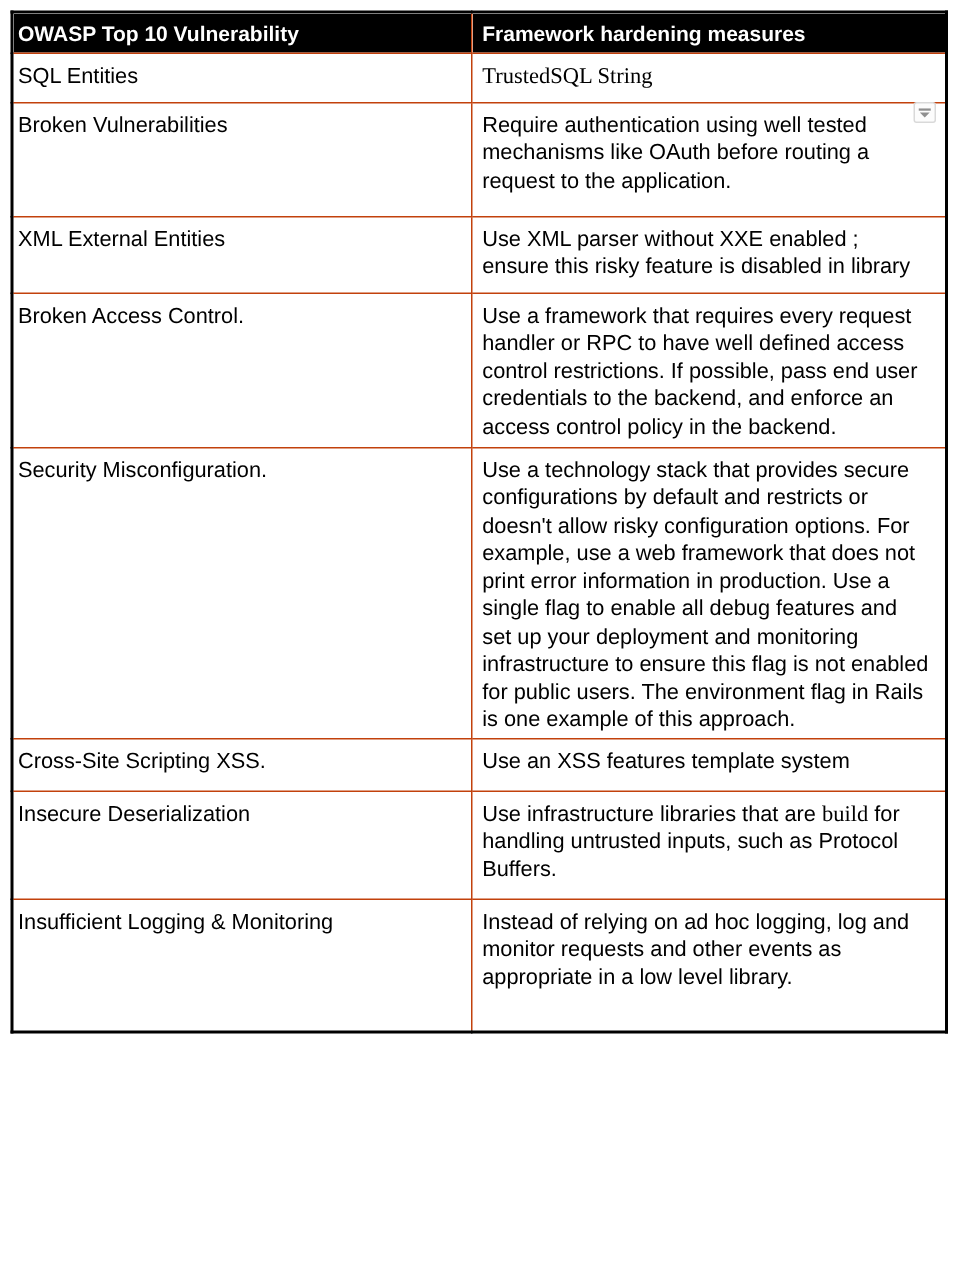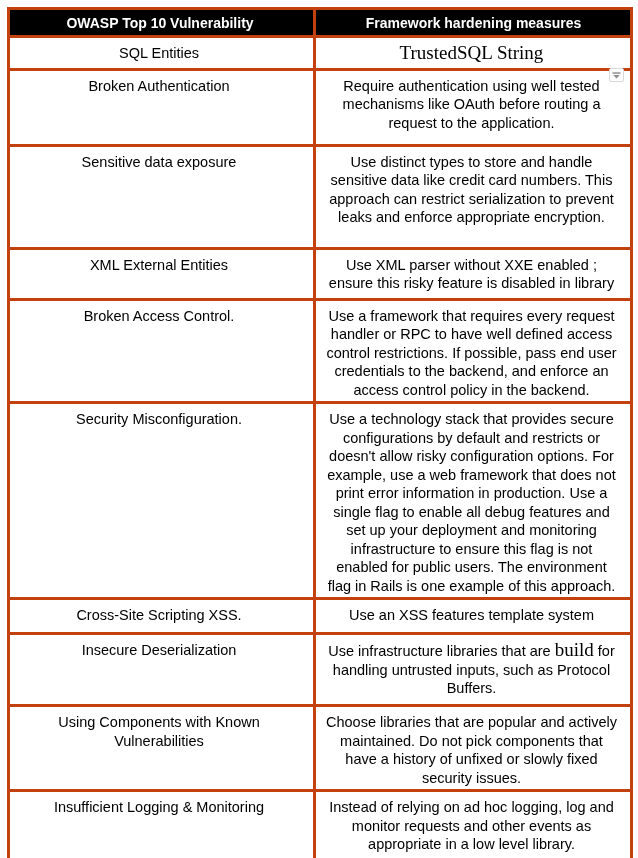--- a/index.html
+++ b/index.html
@@ -24,41 +24,41 @@
     left: 7px;
     top: 7px;
     width: 623px;
     border-collapse: collapse;
     table-layout: fixed;
     border: 2px solid #000000;
   }
   col.c1 { width: 306px; }
   col.c2 { width: 317px; }
   .doc-table th, .doc-table td {
-    border: 3px solid #c2410c;
+    border: 1px solid #c2410c;
     vertical-align: top;
     font-size: 14.5px;
     line-height: 18.5px;
     font-weight: normal;
-    text-align: center;
+    text-align: left;
     overflow: hidden;
   }
   .doc-table th {
     background: #000000;
     color: #ffffff;
     font-weight: bold;
     font-size: 14px;
     padding: 4px 6px 2px 3px;
   }
   .doc-table th.col2h { padding-left: 7px; }
   .doc-table td.vuln { padding: 6px 8px 2px 3px; }
   .doc-table td.meas { padding: 6px 10px 2px 7px; }
   .serif {
     font-family: "Liberation Serif", "DejaVu Serif", serif;
-    font-size: 19px;
+    font-size: 15px;
   }
   
   tr.rh-head { height: 27px; }
   tr.rh0  { height: 33px; }
   tr.rh1  { height: 76px; }
   tr.rh2  { height: 103px; }
   tr.rh3  { height: 51px; }
   tr.rh4  { height: 103px; }
   tr.rh5  { height: 193px; }
   tr.rh6  { height: 35px; }
@@ -100,28 +100,24 @@
       <th>OWASP Top 10 Vulnerability</th>
       <th class="col2h">Framework hardening measures</th>
     </tr>
 
     <tr class="rh0">
       <td class="vuln">SQL Entities</td>
       <td class="meas"><span class="serif">TrustedSQL String</span></td>
     </tr>
 
     <tr class="rh1">
-      <td class="vuln">Broken Authentication</td>
+      <td class="vuln">Broken Vulnerabilities</td>
       <td class="meas"><span>Require authentication using well tested mechanisms like OAuth before routing a request to the application.</span></td>
     </tr>
 
-    <tr class="rh2">
-      <td class="vuln">Sensitive data exposure</td>
-      <td class="meas"><span>Use distinct types to store and handle sensitive data like credit card numbers. This approach can restrict serialization to prevent leaks and enforce appropriate encryption.</span></td>
-    </tr>
 
     <tr class="rh3">
       <td class="vuln">XML External Entities</td>
       <td class="meas"><span>Use XML parser without XXE enabled ; ensure this risky feature is disabled in library</span></td>
     </tr>
 
     <tr class="rh4">
       <td class="vuln">Broken Access Control.</td>
       <td class="meas"><span>Use a framework that requires every request handler or RPC to have well defined access control restrictions. If possible, pass end user credentials to the backend, and enforce an access control policy in the backend.</span></td>
     </tr>
@@ -134,24 +130,20 @@
     <tr class="rh6">
       <td class="vuln">Cross-Site Scripting XSS.</td>
       <td class="meas"><span>Use an XSS features template system</span></td>
     </tr>
 
     <tr class="rh7">
       <td class="vuln">Insecure Deserialization</td>
       <td class="meas"><span>Use infrastructure libraries that are </span><span class="serif">build</span><span> for handling untrusted inputs, such as Protocol Buffers.</span></td>
     </tr>
 
-    <tr class="rh8">
-      <td class="vuln">Using Components with Known Vulnerabilities</td>
-      <td class="meas"><span>Choose libraries that are popular and actively maintained. Do not pick components that have a history of unfixed or slowly fixed security issues.</span></td>
-    </tr>
 
     <tr class="rh9">
       <td class="vuln">Insufficient Logging &amp; Monitoring</td>
       <td class="meas"><span>Instead of relying on ad hoc logging, log and monitor requests and other events as appropriate in a low level library.</span></td>
     </tr>
 
   </tbody>
     </table>
 
   <div class="doc-marker">

